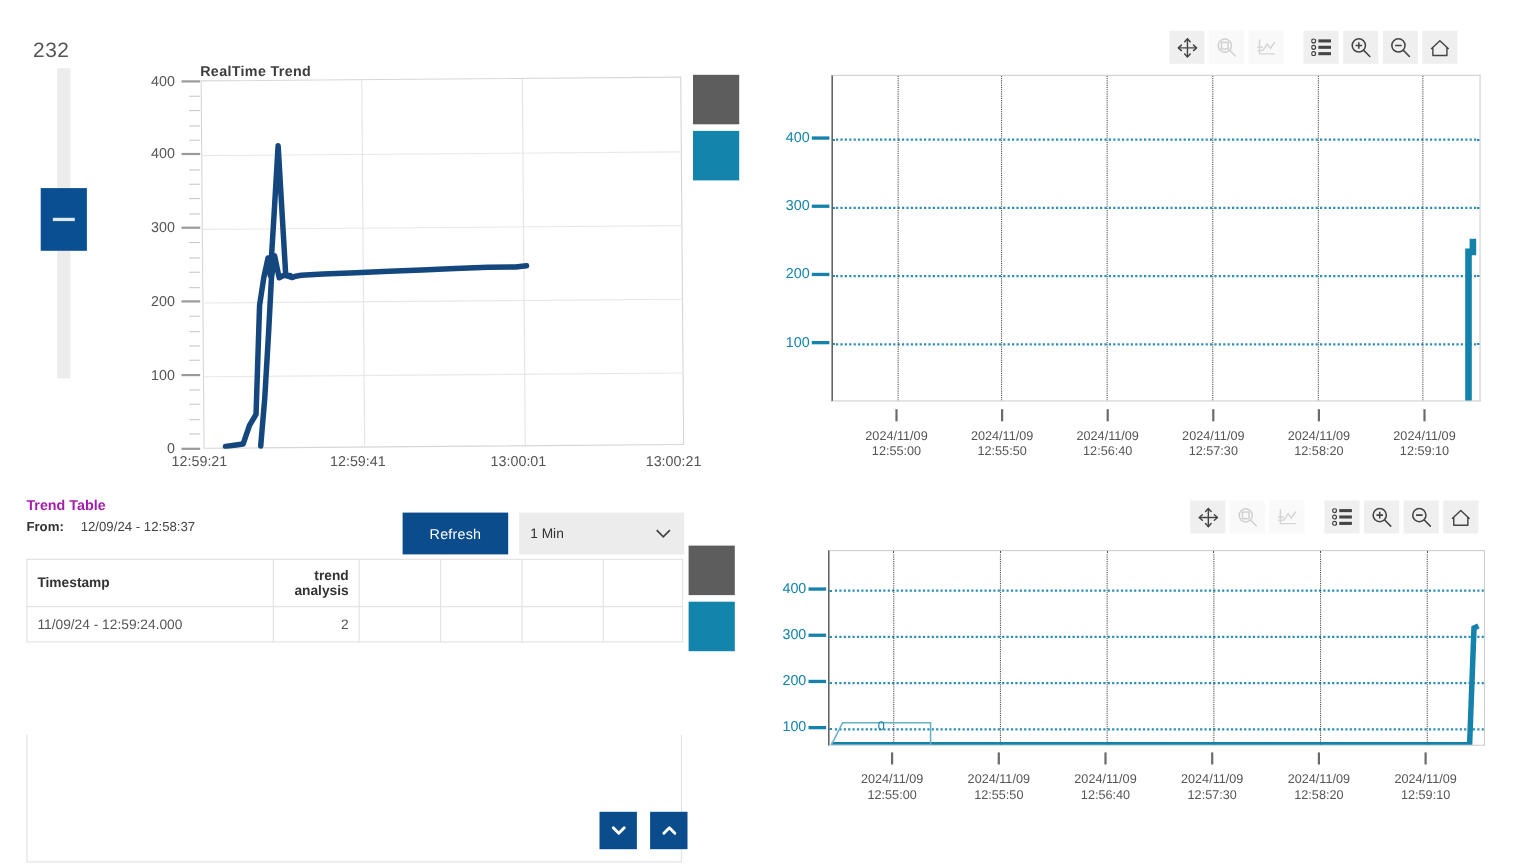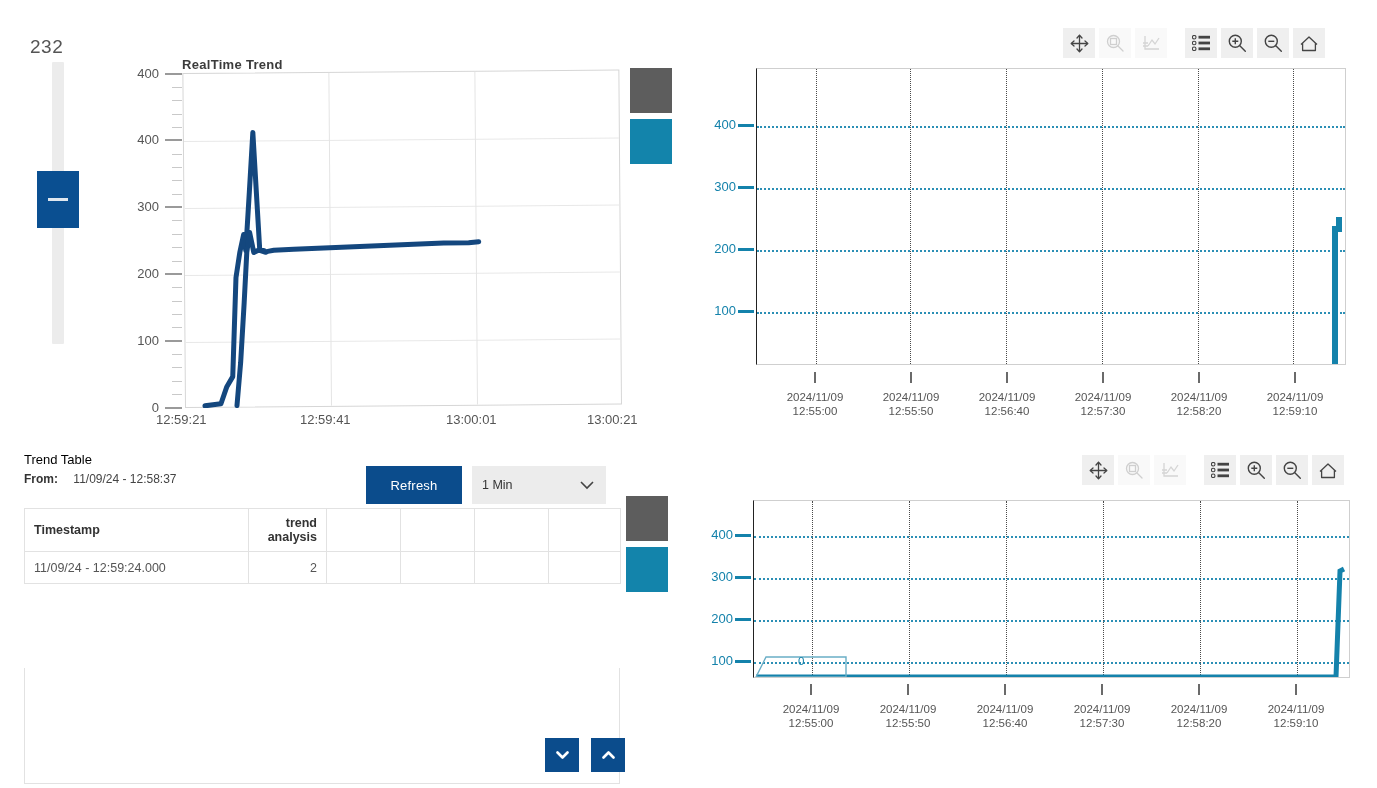--- a/index.html
+++ b/index.html
@@ -51,32 +51,32 @@
   .rt-xlab { position: absolute; font-size: 13px; color: #555; top: 357px; }
   .rt-series { position: absolute; left: 55px; top: 18px; width: 437px; height: 335px; pointer-events: none; }
 
   
   .sw { position: absolute; width: 42px; height: 45px; }
   .sw.gray { background: #5d5d5d; }
   .sw.teal { background: #1384ab; }
 
   
   .tt { position: absolute; left: 24px; top: 452px; width: 600px; }
-  .tt-title { font-size: 13px; font-weight: normal; color: #000000; }
+  .tt-title { font-size: 13px; font-weight: bold; color: #a21caf; }
   .tt-meta { margin-top: 4px; font-size: 12px; color: #333; line-height: 17px; }
   .tt-meta .lbl { font-weight: bold; display: inline-block; width: 46px; }
   .tt-meta .val { color: #444; }
   .tt-controls { position: absolute; left: 342px; top: 14px; display: flex; align-items: stretch; }
   .btn-refresh {
     width: 96px; height: 38px; background: #0b4c8c; color: #fff;
     border: none; font-size: 13px; font-family: "Liberation Sans", sans-serif;
     cursor: pointer; letter-spacing: .2px;
   }
   .dd {
-    margin-left: 10px; width: 134px; height: 38px; background: #ececec;
+    margin-left: 10px; width: 150px; height: 38px; background: #ececec;
     display: flex; align-items: center; padding: 0 10px; font-size: 12.5px; color: #333;
     position: relative; cursor: pointer;
   }
   .dd .chev { position: absolute; right: 12px; top: 13px; }
   table.tt-table {
     position: absolute; left: 0px; top: 56px; width: 596px; border-collapse: collapse;
     table-layout: fixed; background: #fff;
   }
   table.tt-table th, table.tt-table td {
     border: 1px solid #e2e2e2; font-size: 12.5px; color: #555;
@@ -205,21 +205,21 @@
   </div>
 
   <div class="sw gray" style="left:630px; top:68px;"></div>
   <div class="sw teal" style="left:630px; top:119px;"></div>
 
   <div class="tt">
     <div class="tt-title">Trend Table</div>
     <div class="tt-meta">
       <div>
         <span class="lbl">From:</span>
-        <span class="val">11/09/24 - 12:58:37</span>
+        <span class="val">12/09/24 - 12:58:37</span>
       </div>
     </div>
 
     <div class="tt-controls">
       <button class="btn-refresh">Refresh</button>
       <div class="dd">
         <span>1 Min</span>
         <span class="chev">
           <svg width="14" height="9" viewBox="0 0 14 9">
               <path d="M1 1 L7 7 L13 1" fill="none" stroke="#444" stroke-width="1.6"></path>

